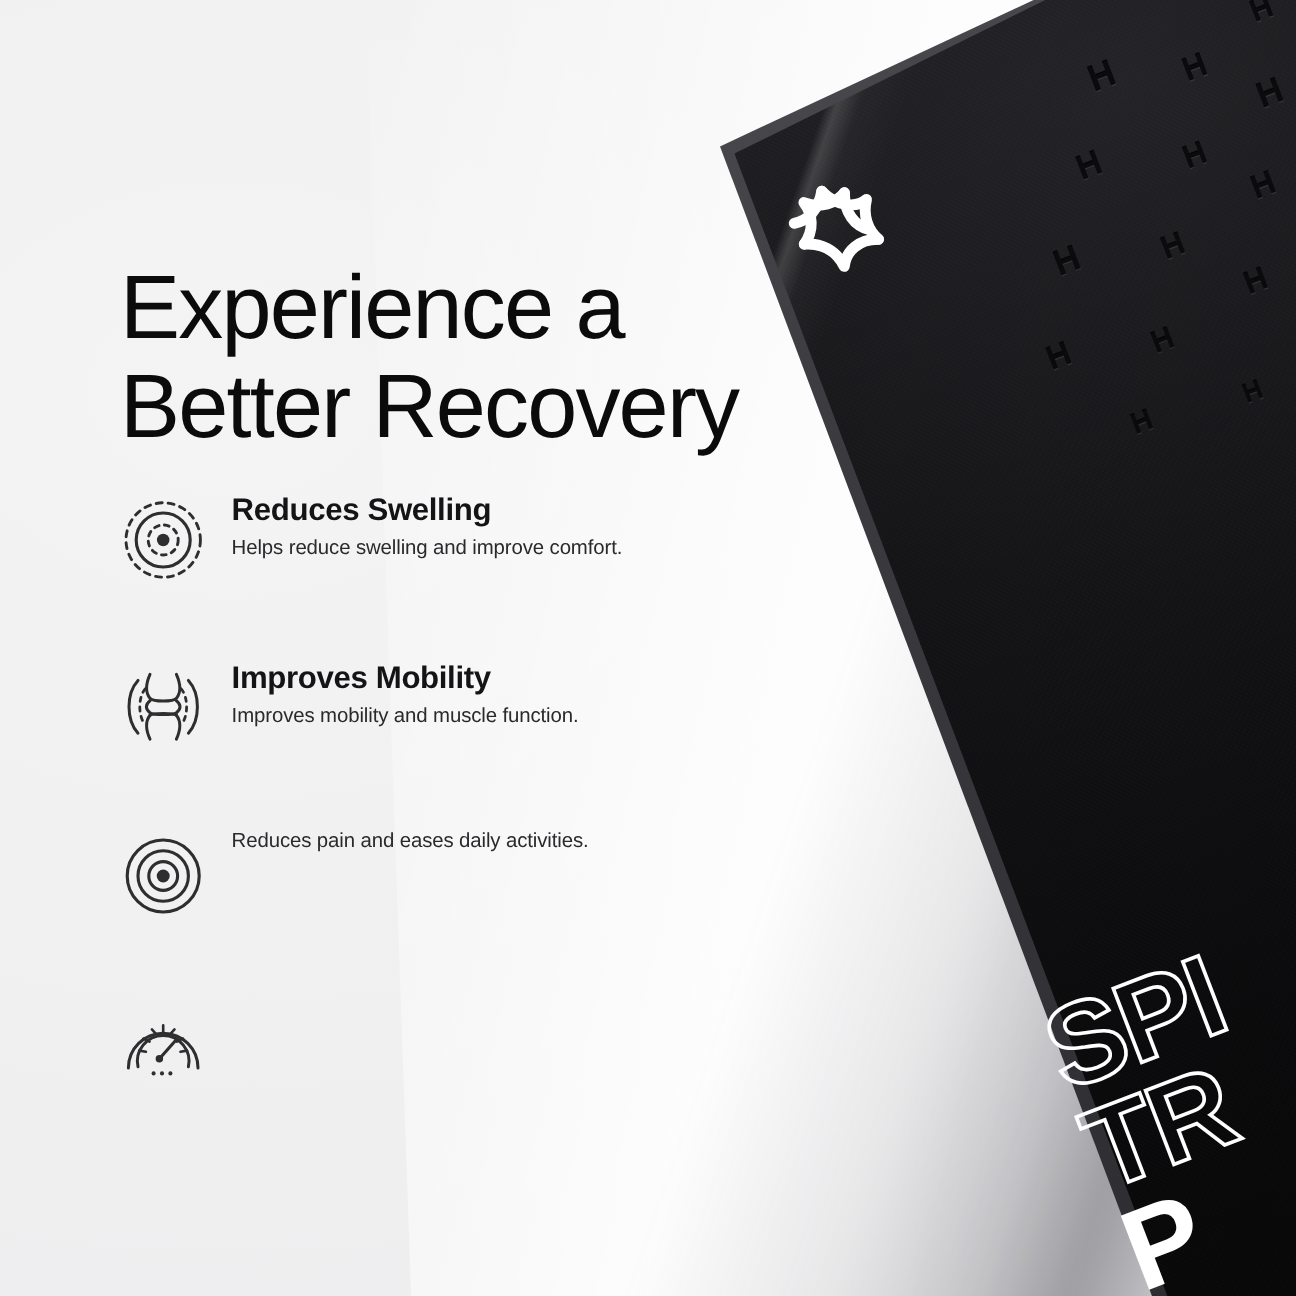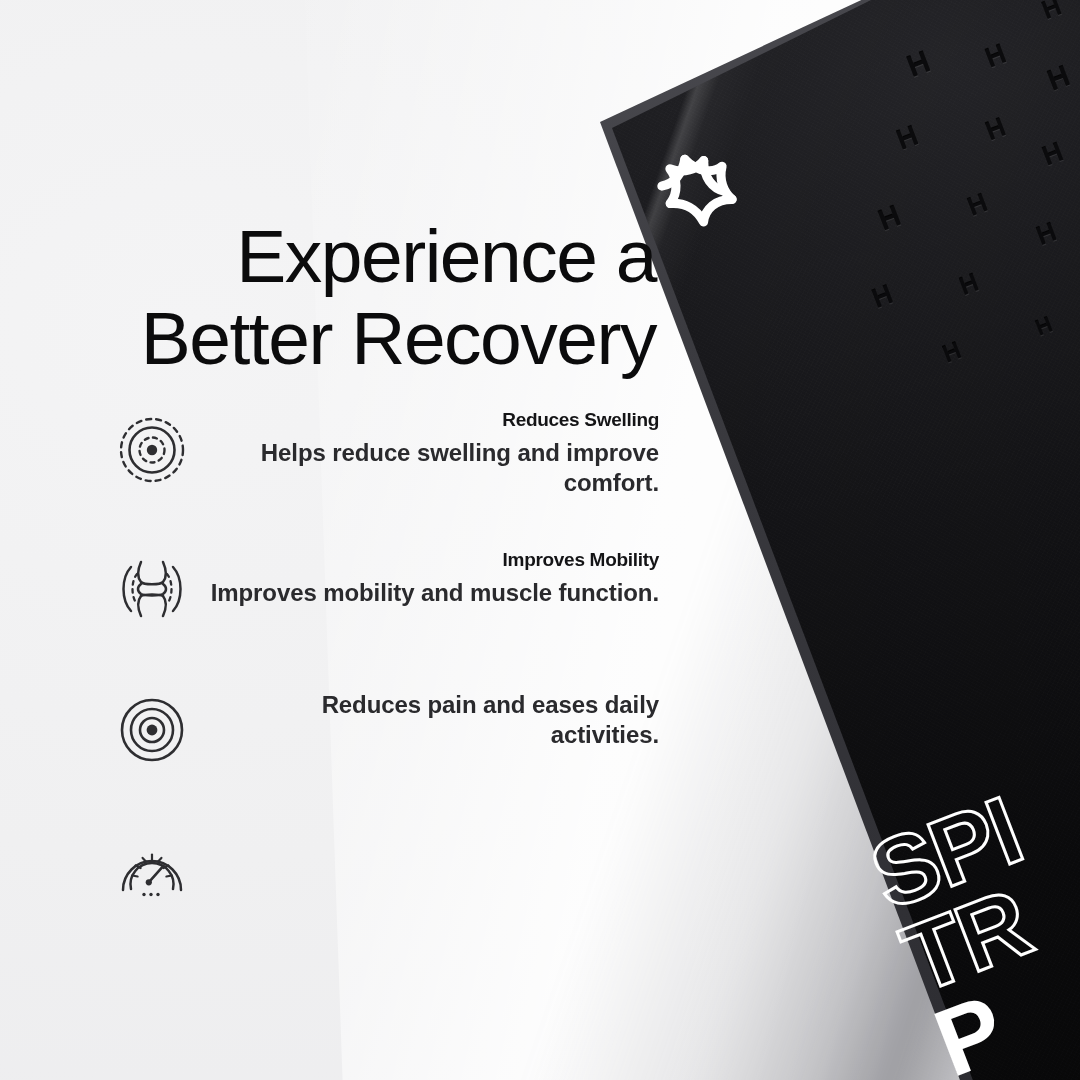--- a/index.html
+++ b/index.html
@@ -173,25 +173,24 @@
     color: transparent;
     -webkit-text-stroke: 3px #ffffff;
   }
   .wm-solid {
     color: #ffffff;
   }
 
   
   .content {
     position: absolute;
-    left: 16px;
+    left: 0;
     top: 0;
     width: 640px;
     height: 800px;
-    text-align: right;
   }
   .headline {
     position: absolute;
     left: 100px;
     top: 166px;
     width: 540px;
     font-size: 75px;
     line-height: 1.09;
     font-weight: 400;
     letter-spacing: -1.5px;
@@ -216,30 +215,30 @@
     width: 72px;
     height: 72px;
   }
   .feature-text {
     position: absolute;
     left: 93px;
     top: 6px;
     width: 450px;
   }
   .feature-title {
-    font-size: 19px;
+    font-size: 26px;
     font-weight: 700;
     letter-spacing: -.3px;
     color: #141416;
     margin: 0 0 7px 0;
     line-height: 1.1;
   }
   .feature-desc {
-    font-size: 24px;
-    font-weight: 700;
+    font-size: 17px;
+    font-weight: 400;
     color: #2a2a2d;
     margin: 0;
     line-height: 1.25;
     letter-spacing: -.1px;
   }
 
   svg { display: block; overflow: visible; }
 </style>
 </head>
 <body>

